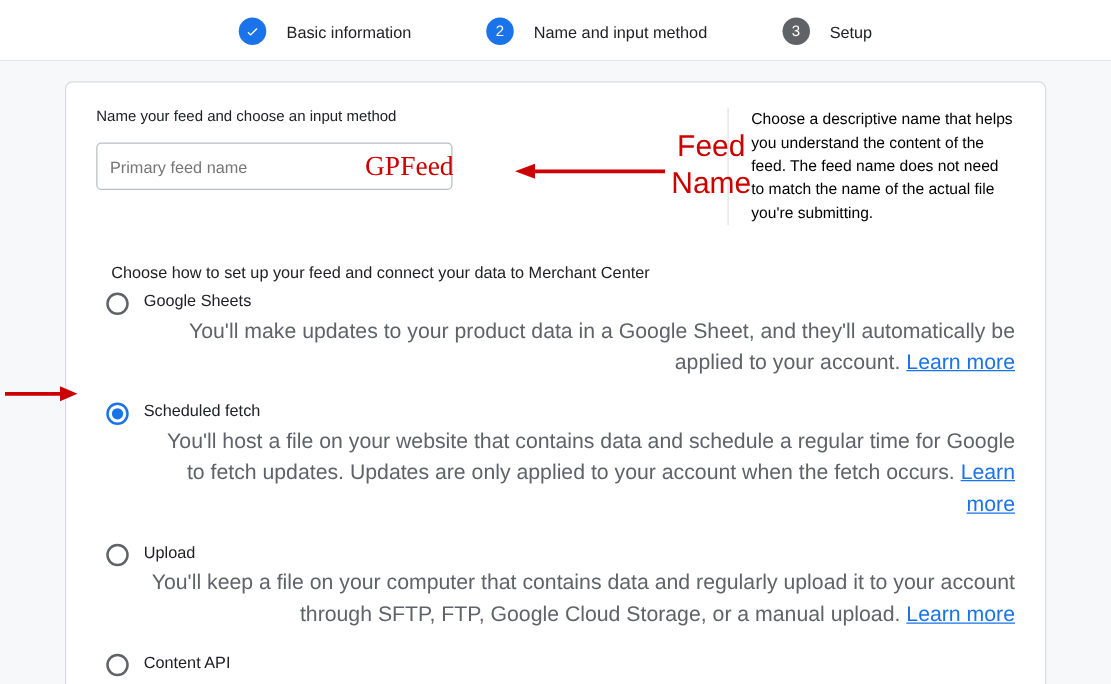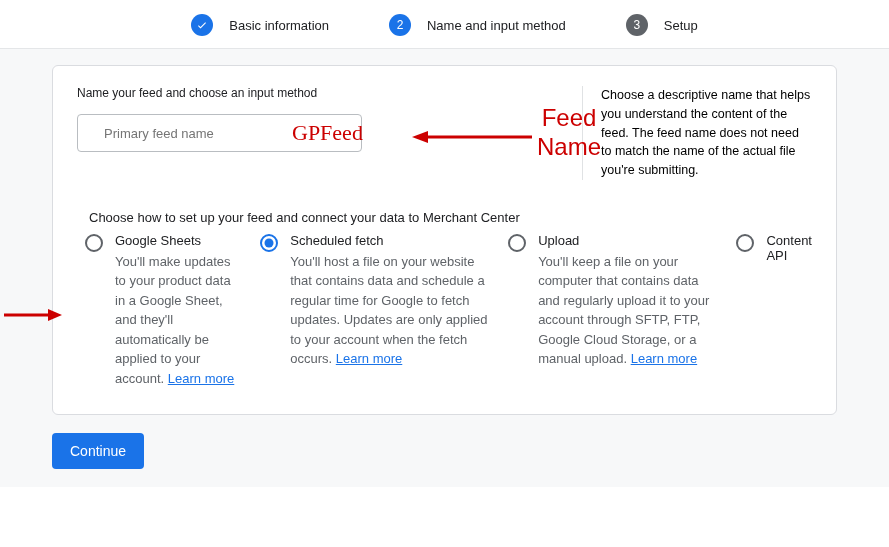--- a/index.html
+++ b/index.html
@@ -38,21 +38,21 @@
     position: relative;
   }
   .top-row { display: flex; gap: 20px; }
   .left-col { flex: 1; position: relative; }
   .heading { font-size: 12px; color: #202124; margin: 0 0 14px; }
   .feed-input {
     width: 285px;
     height: 38px;
     border: 1px solid #b9bdc1;
     border-radius: 4px;
-    padding: 0 26px;
+    padding: 0 10px;
     font-size: 13px;
     color: #5f6368;
     background: #fff;
   }
   .right-help {
     width: 230px;
     border-left: 1px solid #e0e2e4;
     padding-left: 18px;
     font-size: 12.5px;
     color: #000000;
@@ -91,21 +91,21 @@
     position: absolute;
     left: 4px;
     top: 259px;
     width: 58px;
     height: 14px;
     pointer-events: none;
     z-index: 10;
   }
 
   .sub-heading { font-size: 13px; color: #202124; margin: 30px 12px 8px; }
-  .opt-list { display: flex; flex-direction: row; gap: 18px; padding-left: 8px; }
+  .opt-list { display: flex; flex-direction: column; gap: 18px; padding-left: 8px; }
   .opt { display: flex; gap: 12px; }
   .radio-col { padding-top: 1px; }
   .radio {
     width: 18px; height: 18px; border-radius: 50%;
     border: 2px solid #5f6368;
     display: inline-block;
     cursor: pointer;
     position: relative;
     background: #fff;
   }
@@ -114,21 +114,21 @@
     content: "";
     position: absolute;
     width: 9px; height: 9px;
     background: #1a73e8;
     border-radius: 50%;
     top: 50%; left: 50%;
     transform: translate(-50%, -50%);
   }
   .opt-body { flex: 1; }
   .opt-title { font-size: 13px; color: #202124; margin-bottom: 4px; }
-  .opt-desc { font-size: 13px; color: #5f6368; line-height: 1.5; }
+  .opt-desc { font-size: 17px; color: #5f6368; line-height: 1.5; text-align: right; }
   .link { color: #1a73e8; text-decoration: underline; cursor: pointer; }
 
   .actions { display: flex; align-items: center; gap: 18px; margin-top: 18px; padding-left: 0; }
   .btn-primary {
     background: #1a73e8;
     color: #fff;
     border: none;
     border-radius: 4px;
     padding: 10px 18px;
     font-size: 14px;

